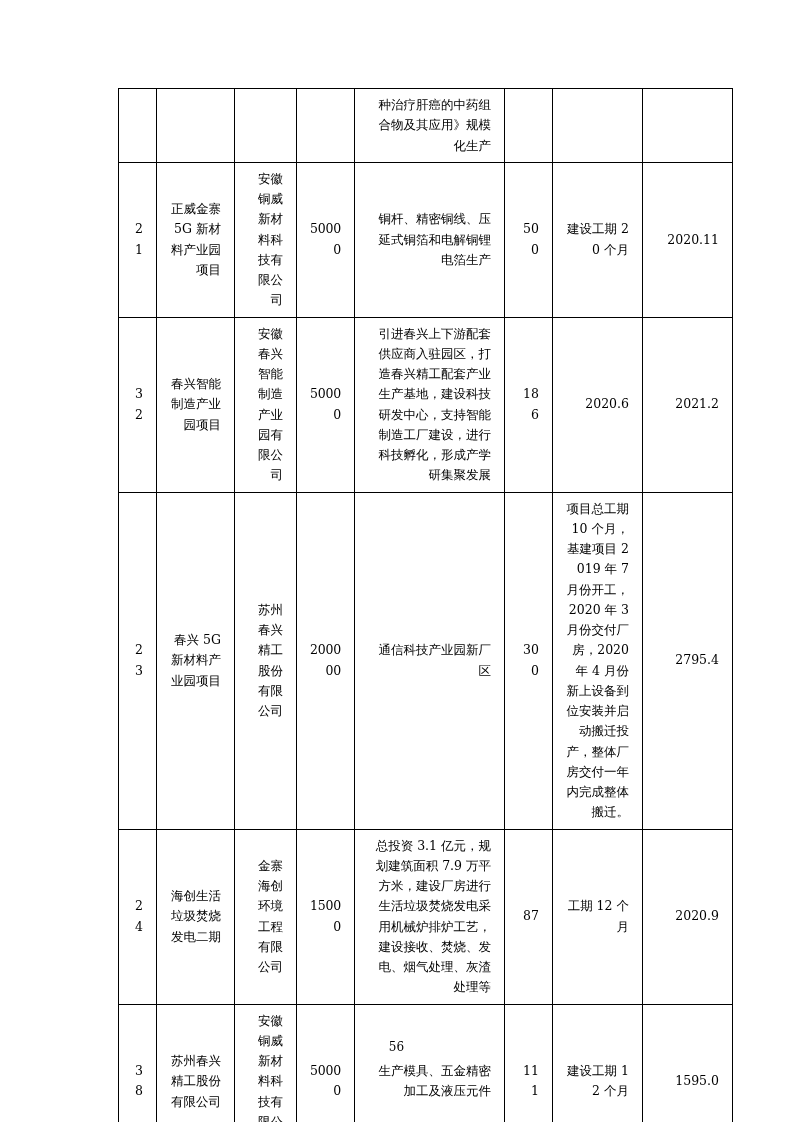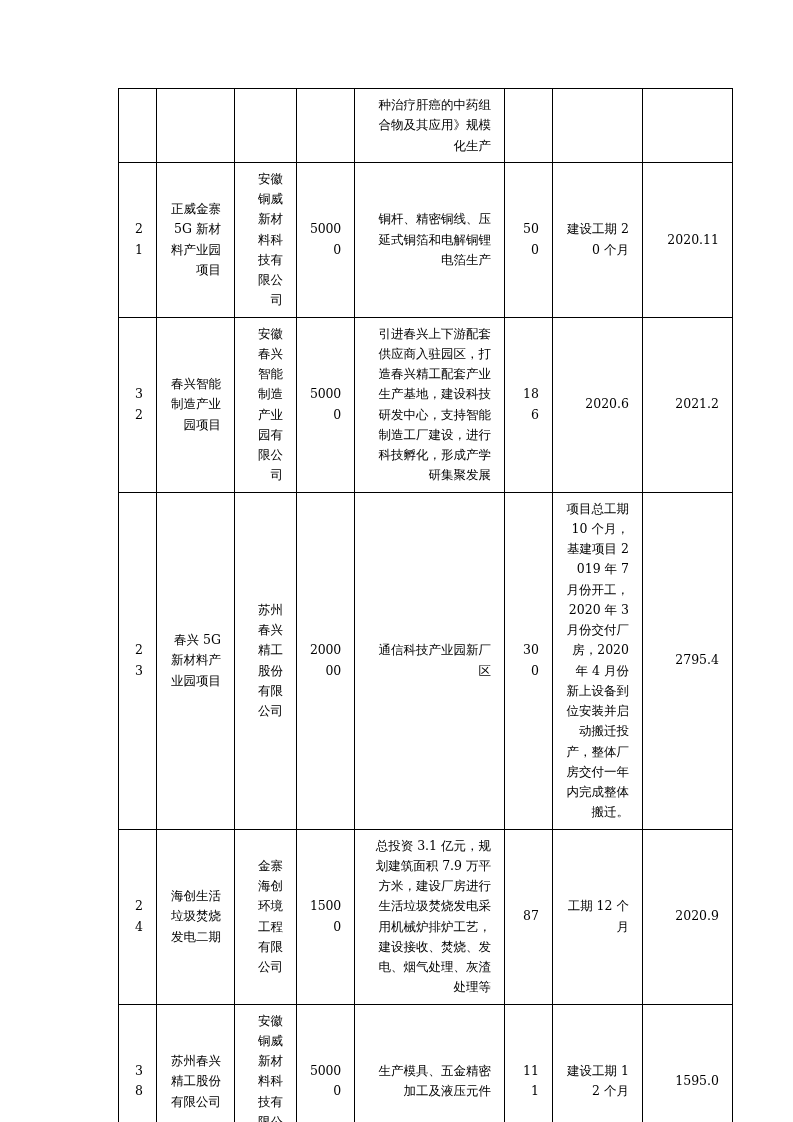--- a/index.html
+++ b/index.html
@@ -133,13 +133,14 @@
         <td>安徽铜威新材料科技有限公司</td>
         <td class="amt">50000</td>
         <td class="desc">生产模具、五金精密加工及液压元件</td>
         <td>111</td>
         <td class="term">建设工期 12 个月</td>
         <td>1595.0</td>
       </tr>
     </tbody>
   </table>
 
+  <div class="page-number">56</div>
 </div>
 
 </body></html>

